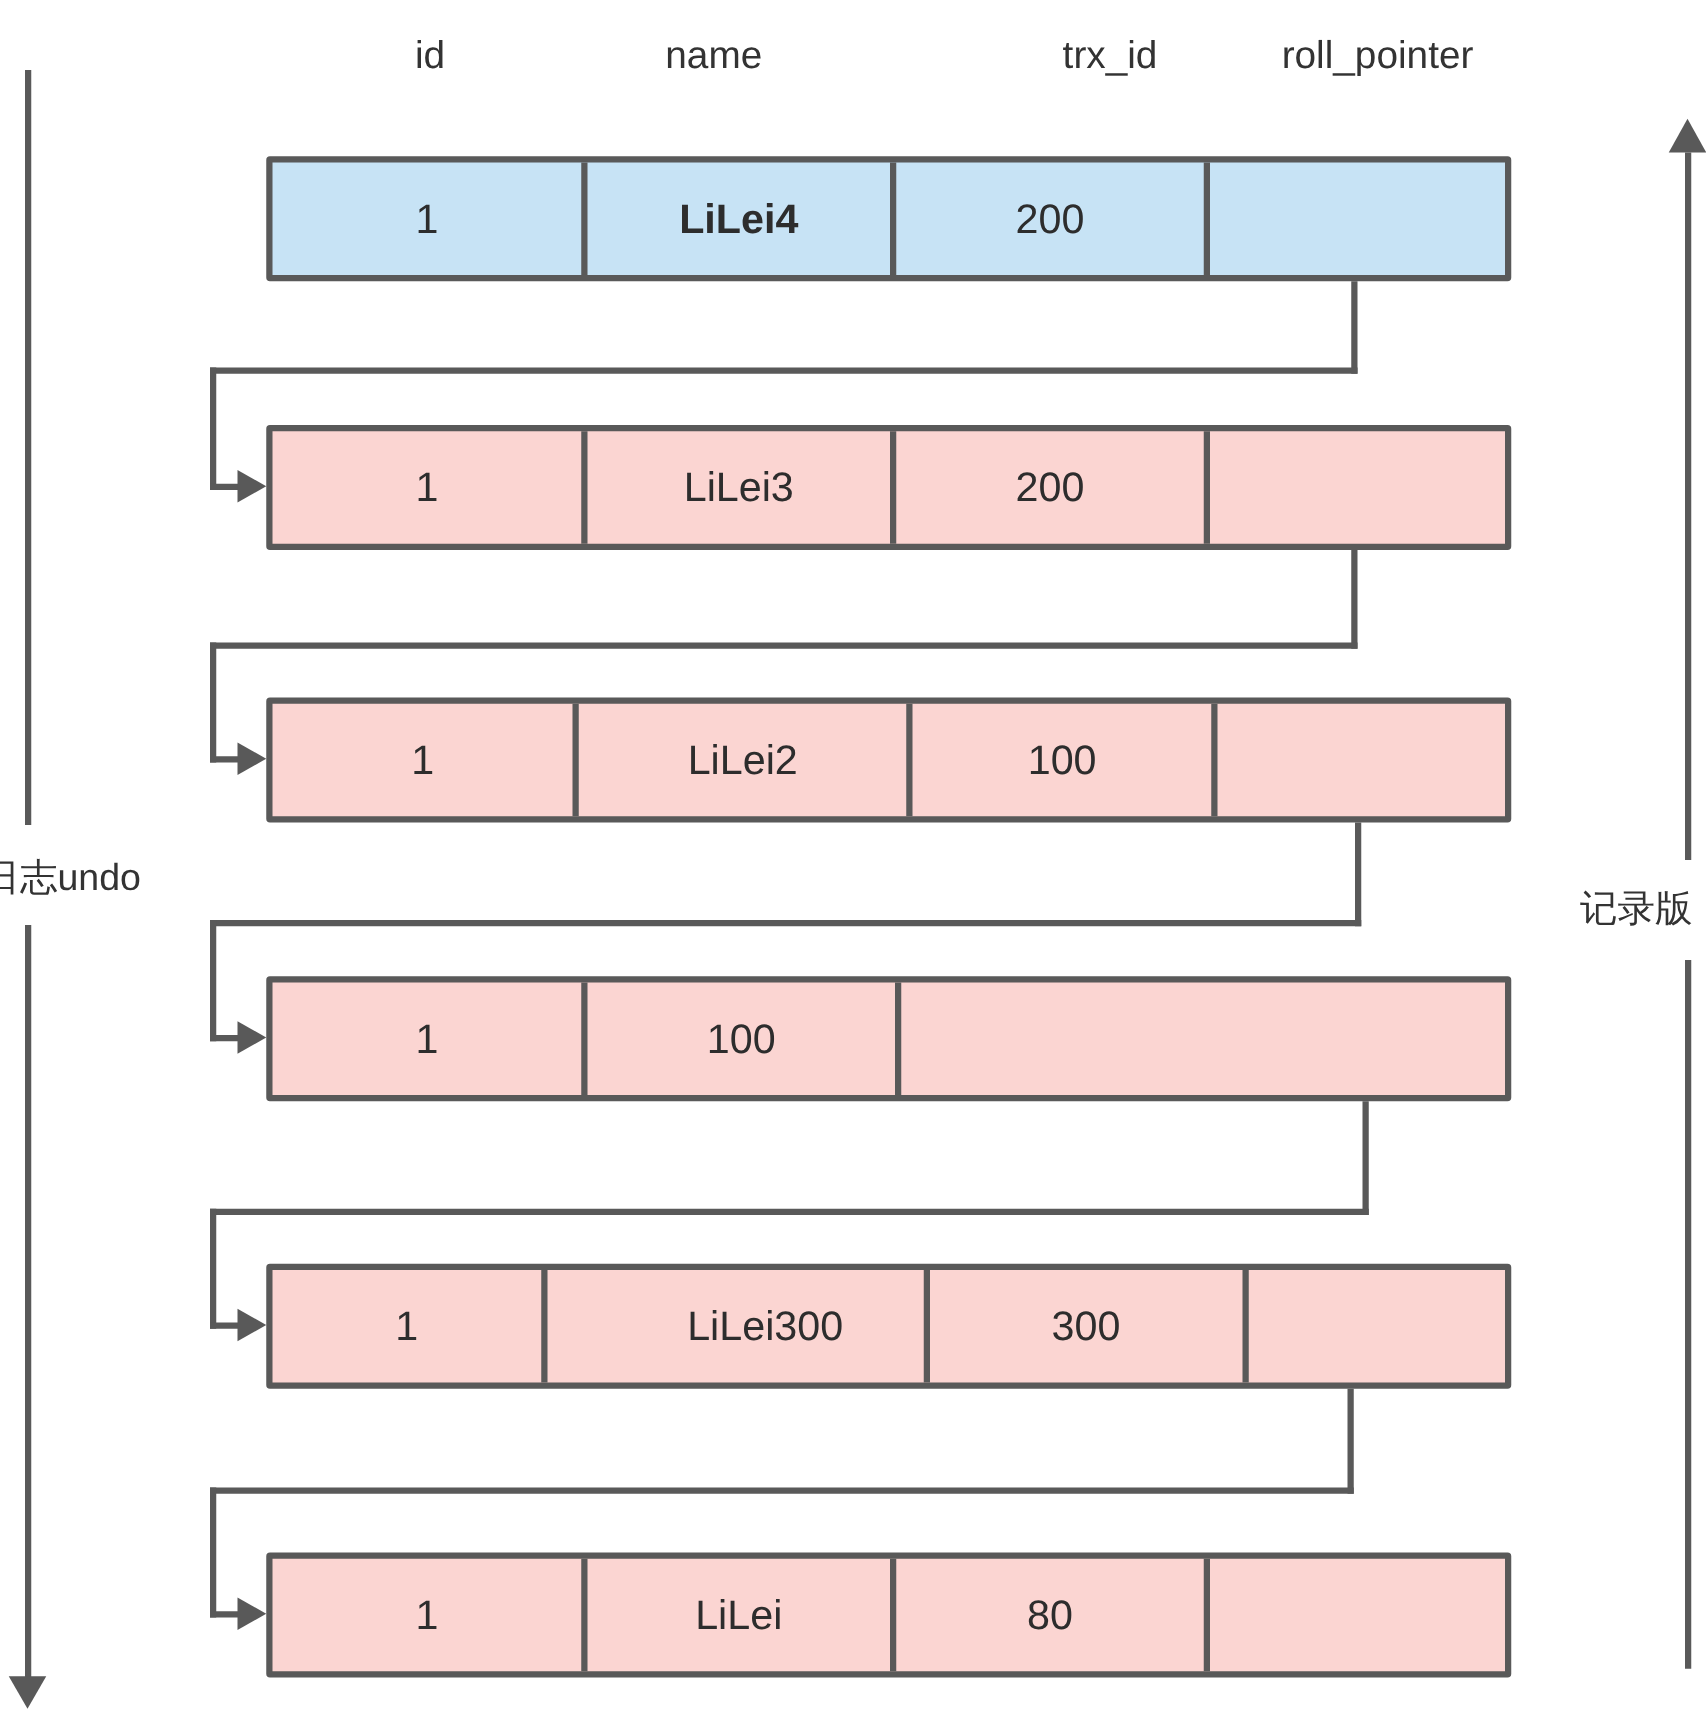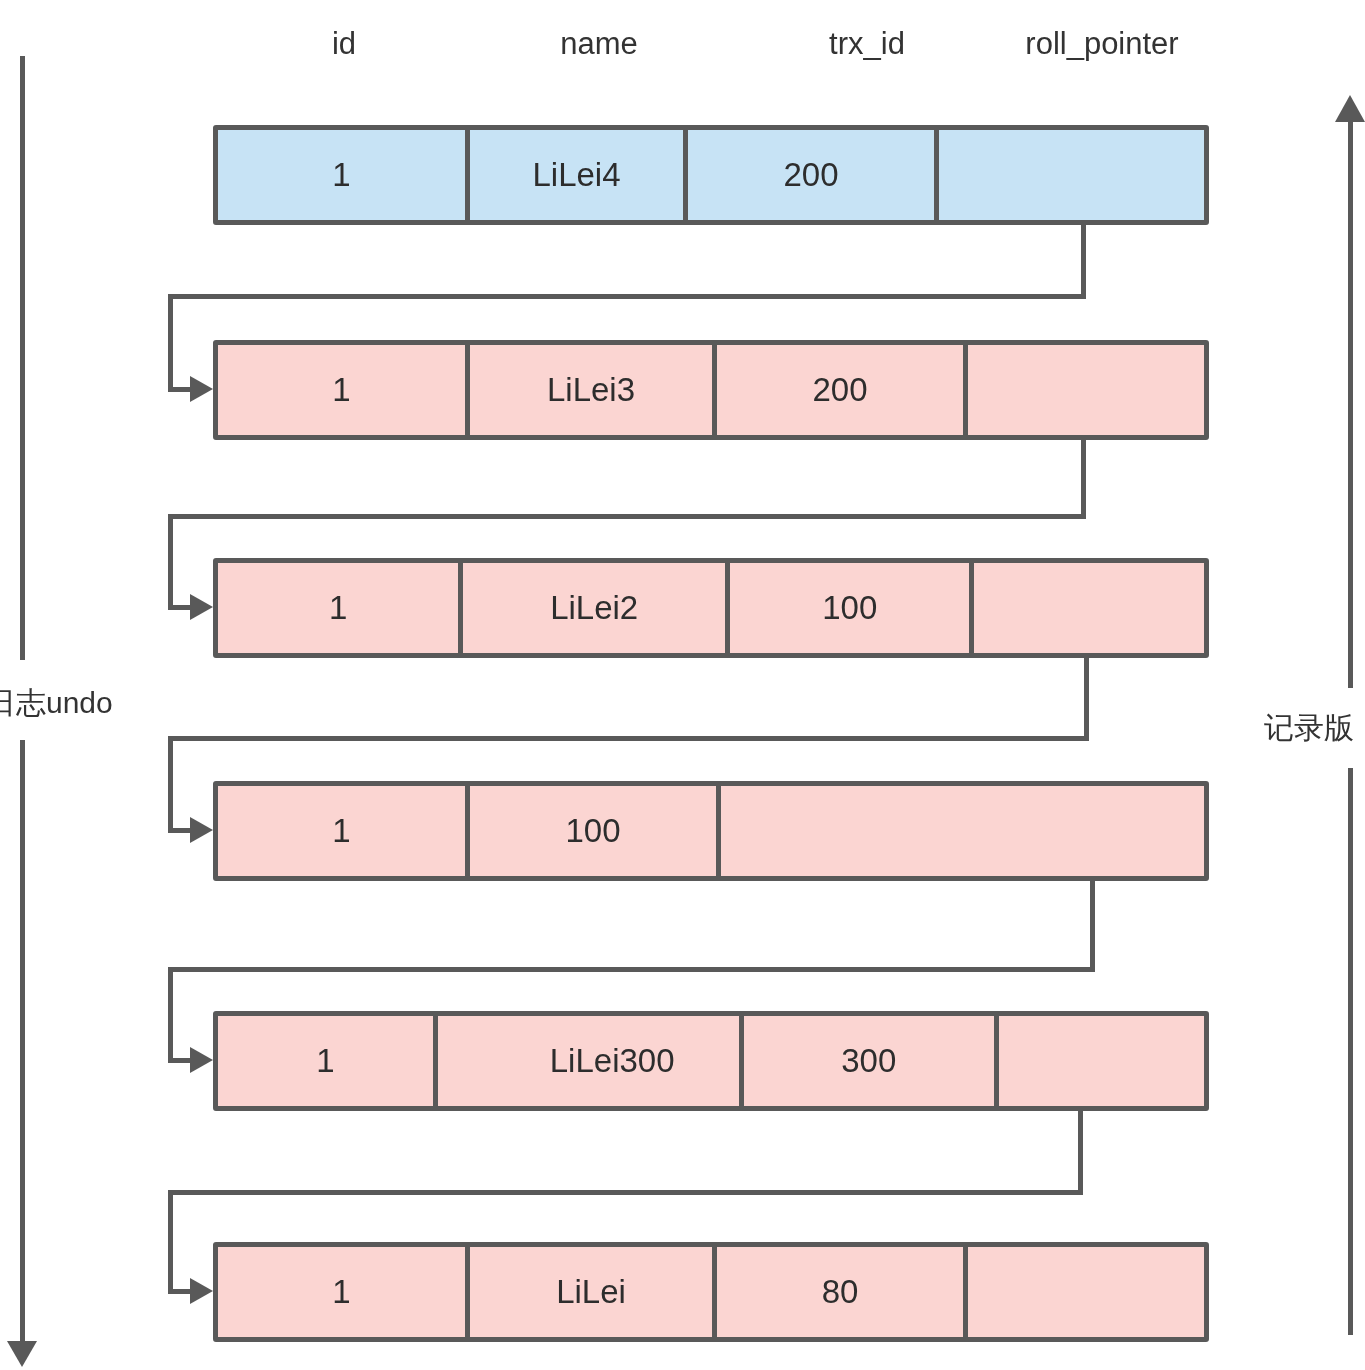--- a/index.html
+++ b/index.html
@@ -38,26 +38,26 @@
   }
   .axis-label{
     position:absolute;font-size:30px;color:#333;white-space:nowrap;line-height:34px;
   }
 </style>
 </head>
 <body>
 
 <div id="canvas" style="--line: #595959;">
     <div class="col-header" style="left: 344px; top: 26px;">id</div>
-    <div class="col-header" style="left: 599px; top: 26px;">name</div>
-    <div class="col-header" style="left: 867px; top: 26px;">trx_id</div>
+    <div class="col-header" style="left: 571px; top: 26px;">name</div>
+    <div class="col-header" style="left: 888px; top: 26px;">trx_id</div>
     <div class="col-header" style="left: 1086px; top: 26px; margin-left: 16px;">roll_pointer</div>
     <div class="row" style="left: 213px; top: 125px; width: 996px; height: 100px; background: rgb(199, 227, 245);">
       <div class="cell" style="width: 252px;">1</div>
-      <div class="cell" style="width: 218px;">LiLei4</div>
+      <div class="cell" style="width: 247px; font-weight: bold;">LiLei4</div>
       <div class="cell" style="width: 251px;">200</div>
       <div class="cell" style="width: 236px;"></div>
     </div>
     <div class="row" style="left: 213px; top: 340px; width: 996px; height: 100px; background: rgb(251, 213, 210);">
       <div class="cell" style="width: 252px;">1</div>
       <div class="cell" style="width: 247px; text-align: center;">LiLei3</div>
       <div class="cell" style="width: 251px;">200</div>
       <div class="cell" style="width: 236px;"></div>
     </div>
     <div class="row" style="left: 213px; top: 558px; width: 996px; height: 100px; background: rgb(251, 213, 210);">

